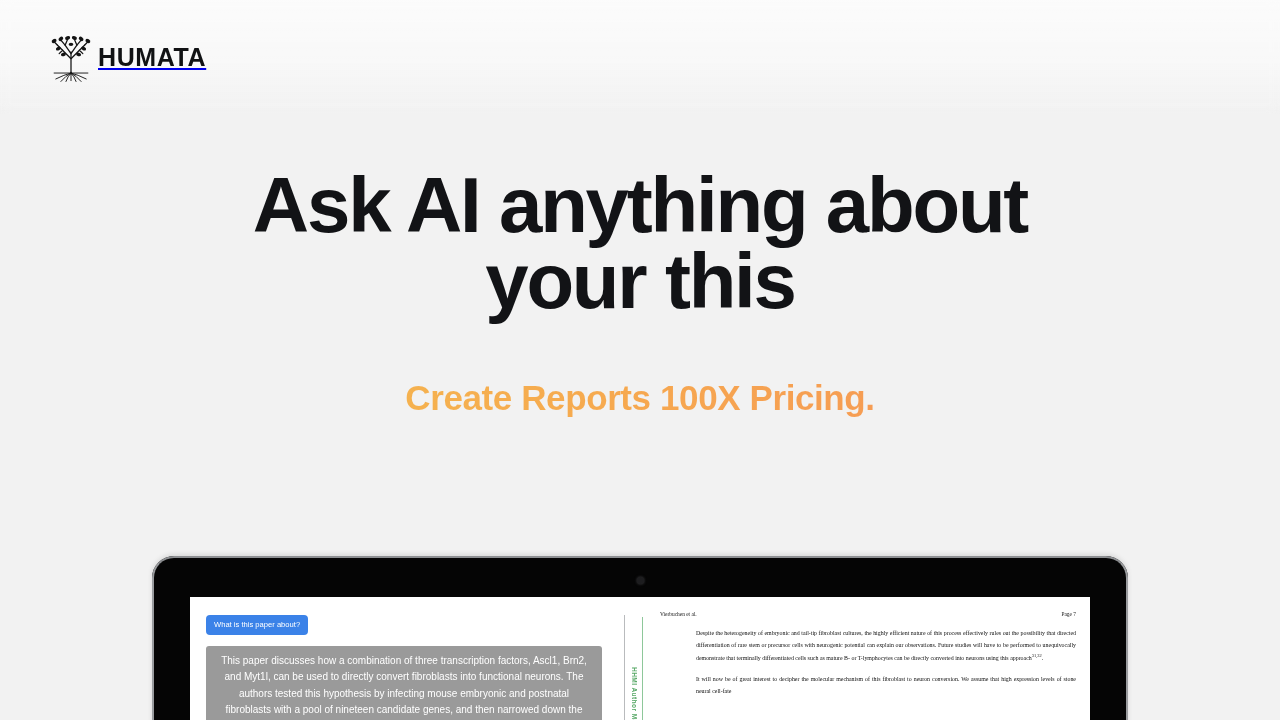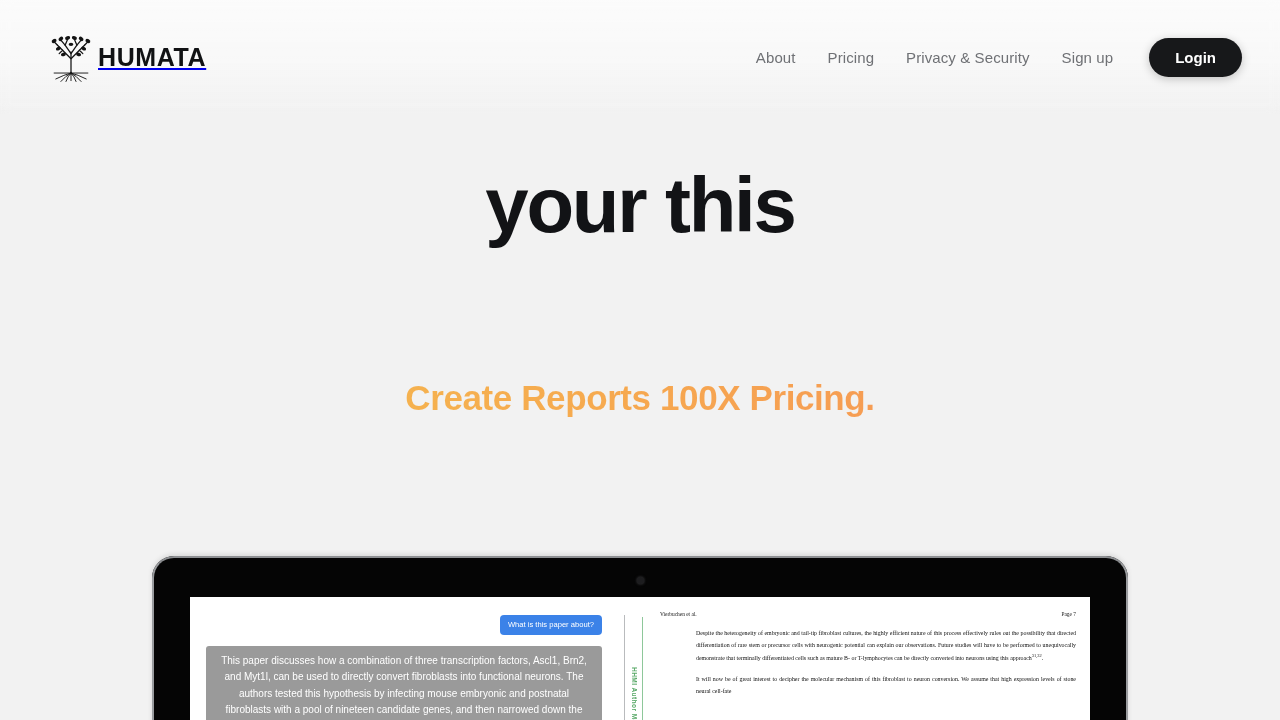--- a/index.html
+++ b/index.html
@@ -113,21 +113,21 @@
     width:900px; height:189px;
     background:#ffffff;
     overflow:hidden;
   }
 
   
   .chat-pane {
     position:absolute; left:0; top:0; width:428px; height:189px;
     background:#fff; padding:18px 16px 0 16px;
   }
-  .chat-user-row { display:flex; justify-content:flex-end; }
+  .chat-user-row { display:flex; justify-content:flex-start; }
   .bubble-user {
     background:#3b82e8; color:#fff;
     font-size:7.6px; line-height:1.35;
     padding:5px 8px; border-radius:4px;
     white-space:nowrap;
   }
   .bubble-ai {
     margin-top:11px;
     background:#9a9a9a; color:#fff;
     font-size:10px; line-height:1.62;
@@ -203,33 +203,27 @@
           <path d="M32 50 Q32 54 32 60"></path>
           <path d="M32 51 Q26 54 20 61 M32 51 Q38 54 44 61"></path>
           <path d="M32 51 Q24 53 14 58 M32 51 Q40 53 50 58"></path>
           <path d="M32 51 Q28 55 26 61 M32 51 Q36 55 38 61"></path>
           <path d="M12 51 L52 51"></path>
         </g>
       </svg>
       <span class="brand-name">HUMATA</span>
     </a>
 
-    <nav class="nav">
-      <a class="nav-link" href="#">About</a>
-      <a class="nav-link" href="#">Pricing</a>
-      <a class="nav-link" href="#">Privacy &amp; Security</a>
-      <a class="nav-link" href="#">Sign up</a>
-      <button class="login-btn">Login</button>
-    </nav>
 
   </div>
 </div>
 
 <section class="hero">
   <h1 class="headline">
+    <span>Ask AI anything about</span>
     <span class="l2">your this</span>
   </h1>
   <p class="subline">
     <span class="sub-row r1">Create Reports 100X Pricing.</span>
   </p>
 </section>
 
 <div class="laptop">
   <div class="laptop-edge"></div>
   <div class="camera"></div>

